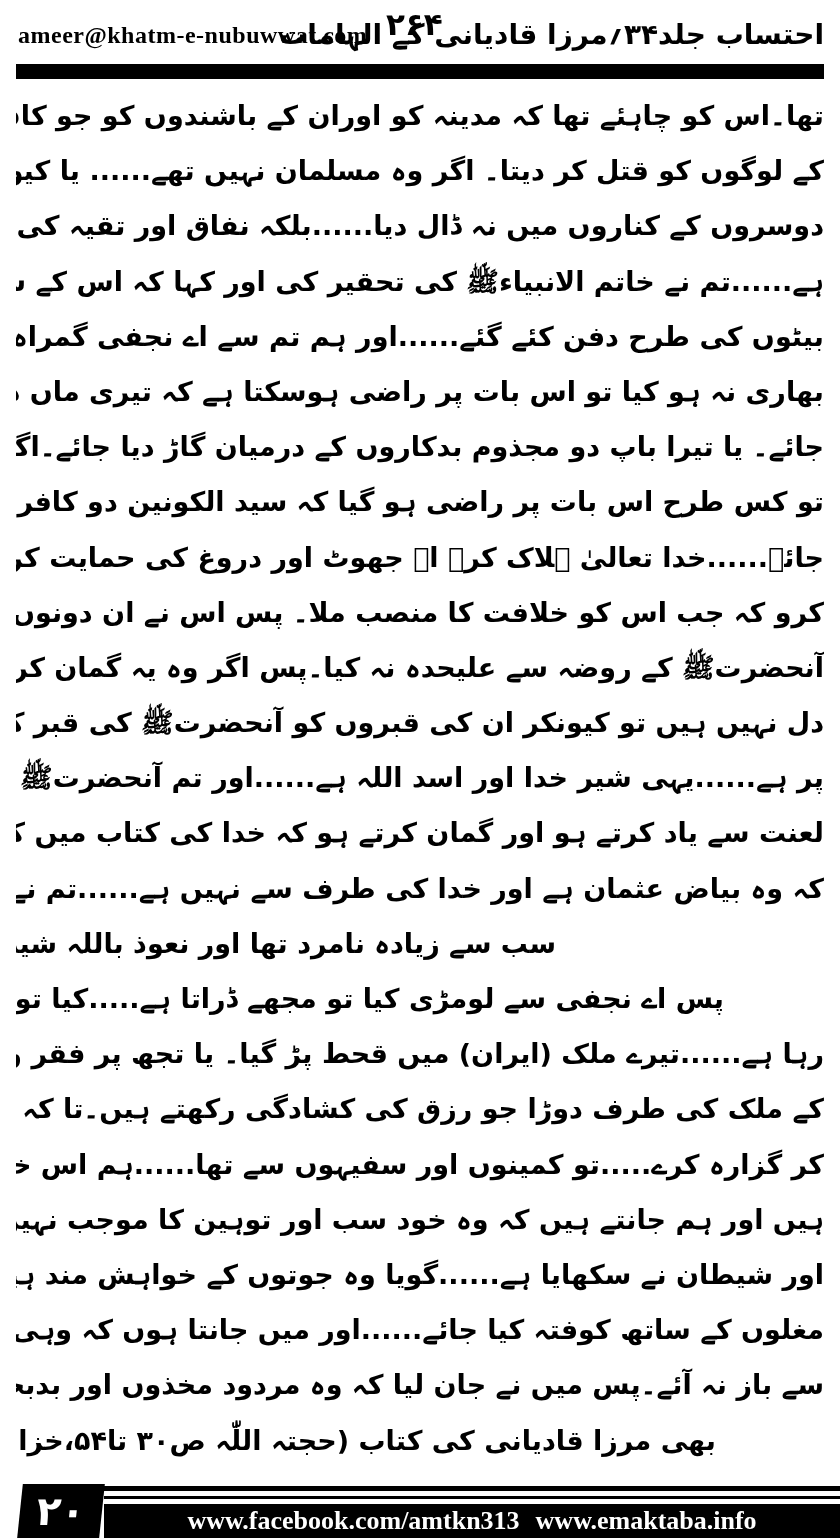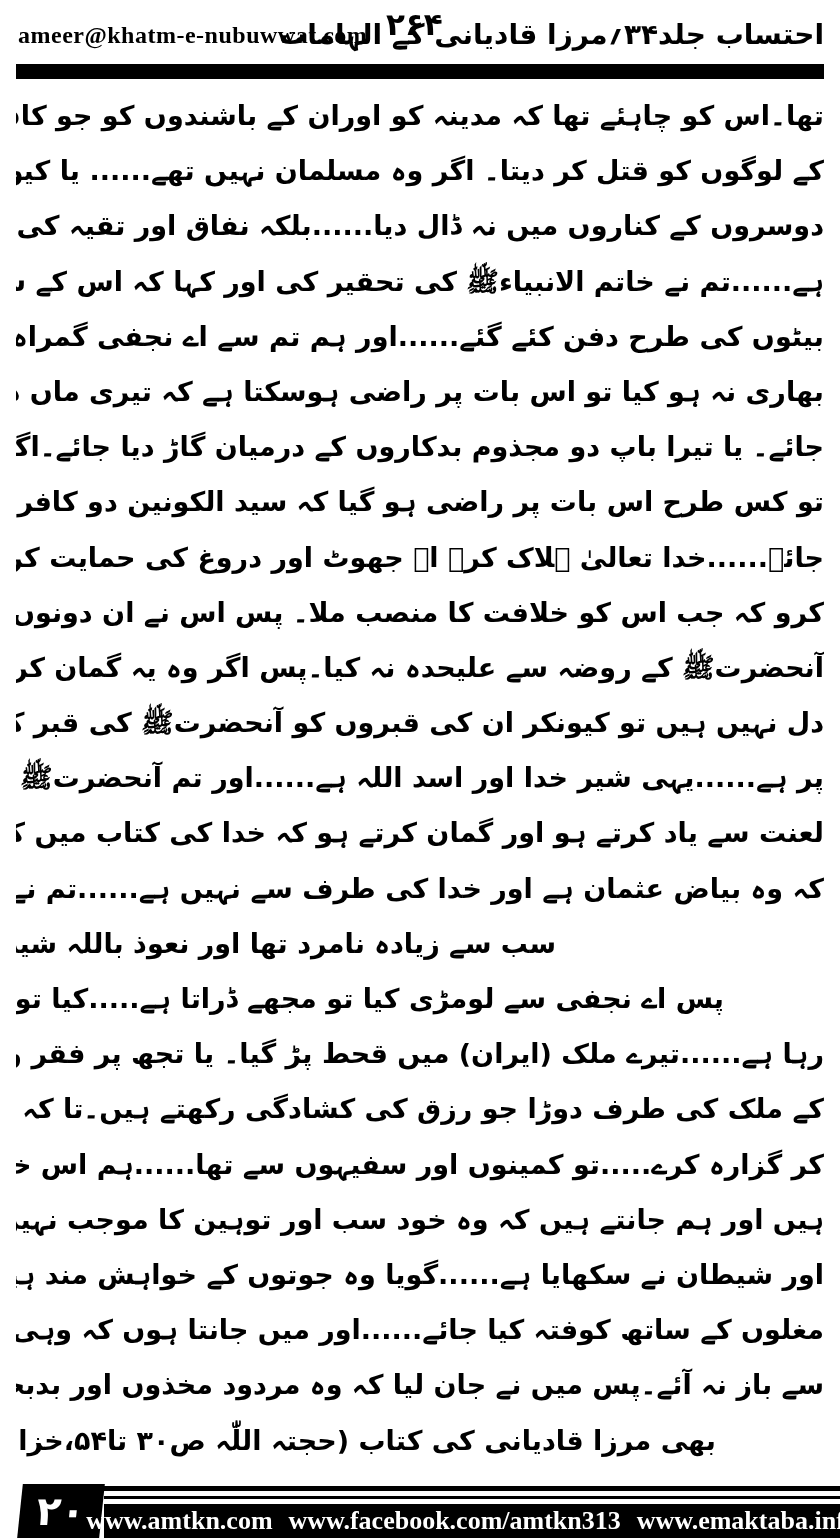--- a/index.html
+++ b/index.html
@@ -96,16 +96,15 @@
   <div class="bline">مغلوں کے ساتھ کوفتہ کیا جائے......اور میں جانتا ہوں کہ وہی مفسد اور اظلم امام ہے......بکواس</div>
   <div class="bline">سے باز نہ آئے۔پس میں نے جان لیا کہ وہ مردود مخذوں اور بدبخت اور محروم ہیں۔'' (یہ عبارت</div>
   <div class="bline cite">بھی مرزا قادیانی کی کتاب (حجتہ اللّٰہ ص۳۰ تا۵۴،خزائن ج ۱۷۸تا۲۰۲) سے نقل کی ہے )</div>
 </div>
 
 <div class="footer-pagebox">
   <span>۲۰</span>
 </div>
 <div class="footer-rules"></div>
 <div class="footer-bar">
-  <span>www.amtkn.com</span>
   <span>www.facebook.com/amtkn313</span>
   <span>www.emaktaba.info</span>
 </div>
 
 </body></html>

